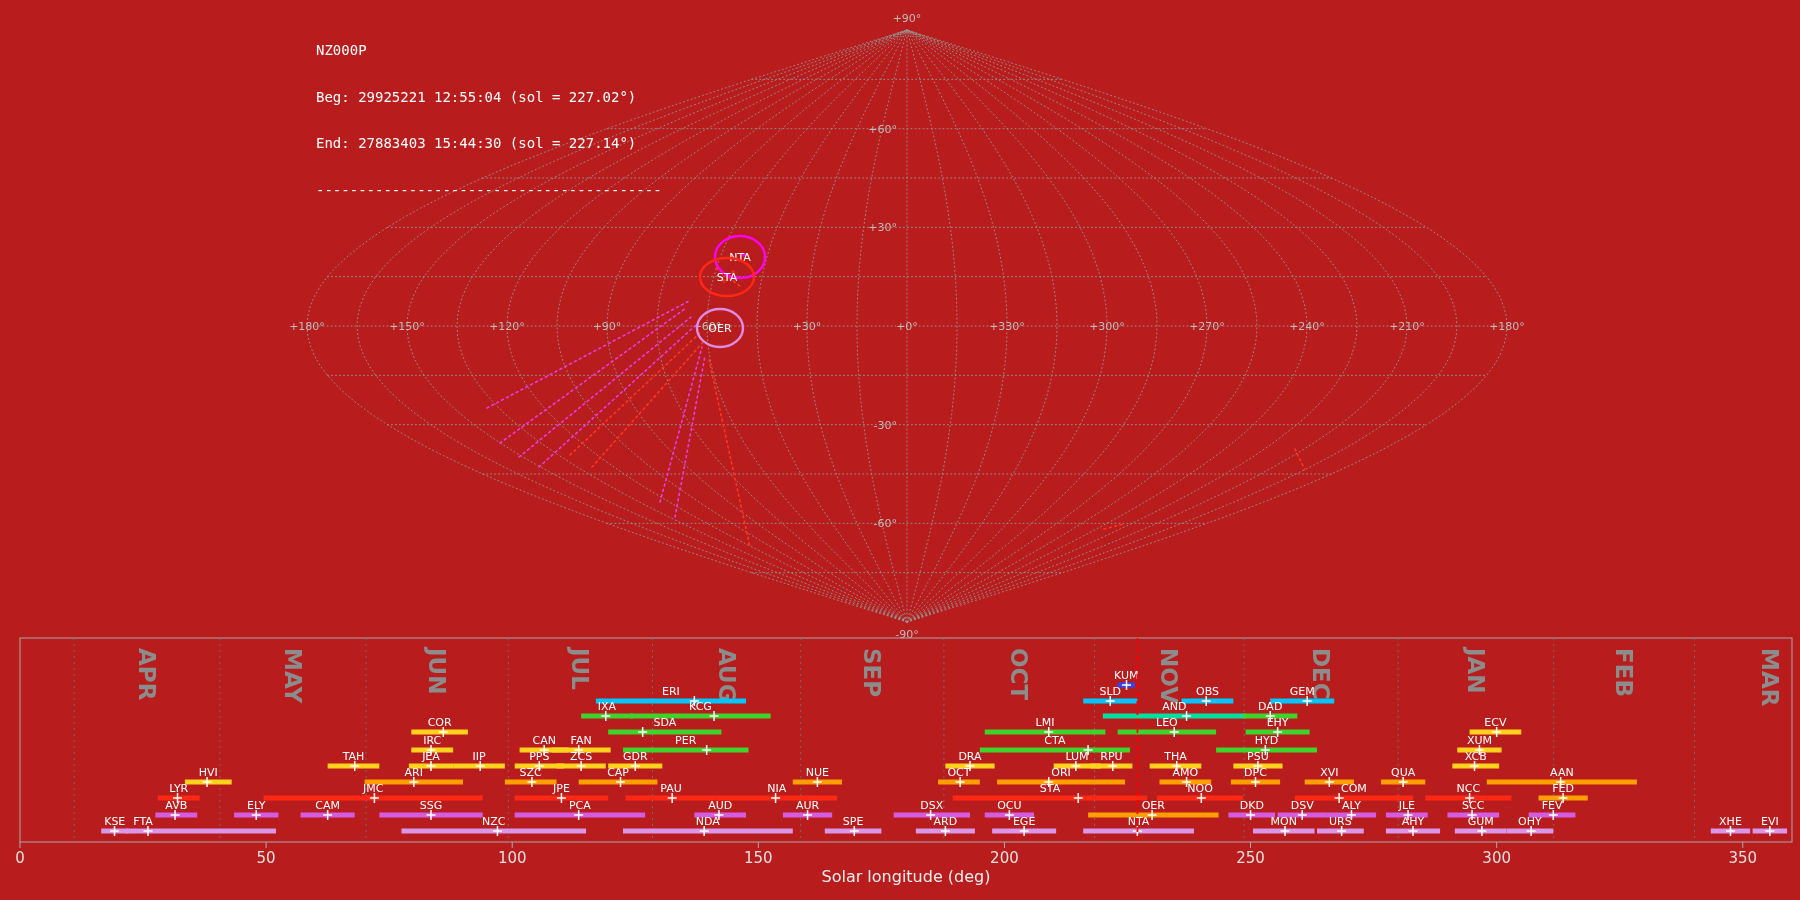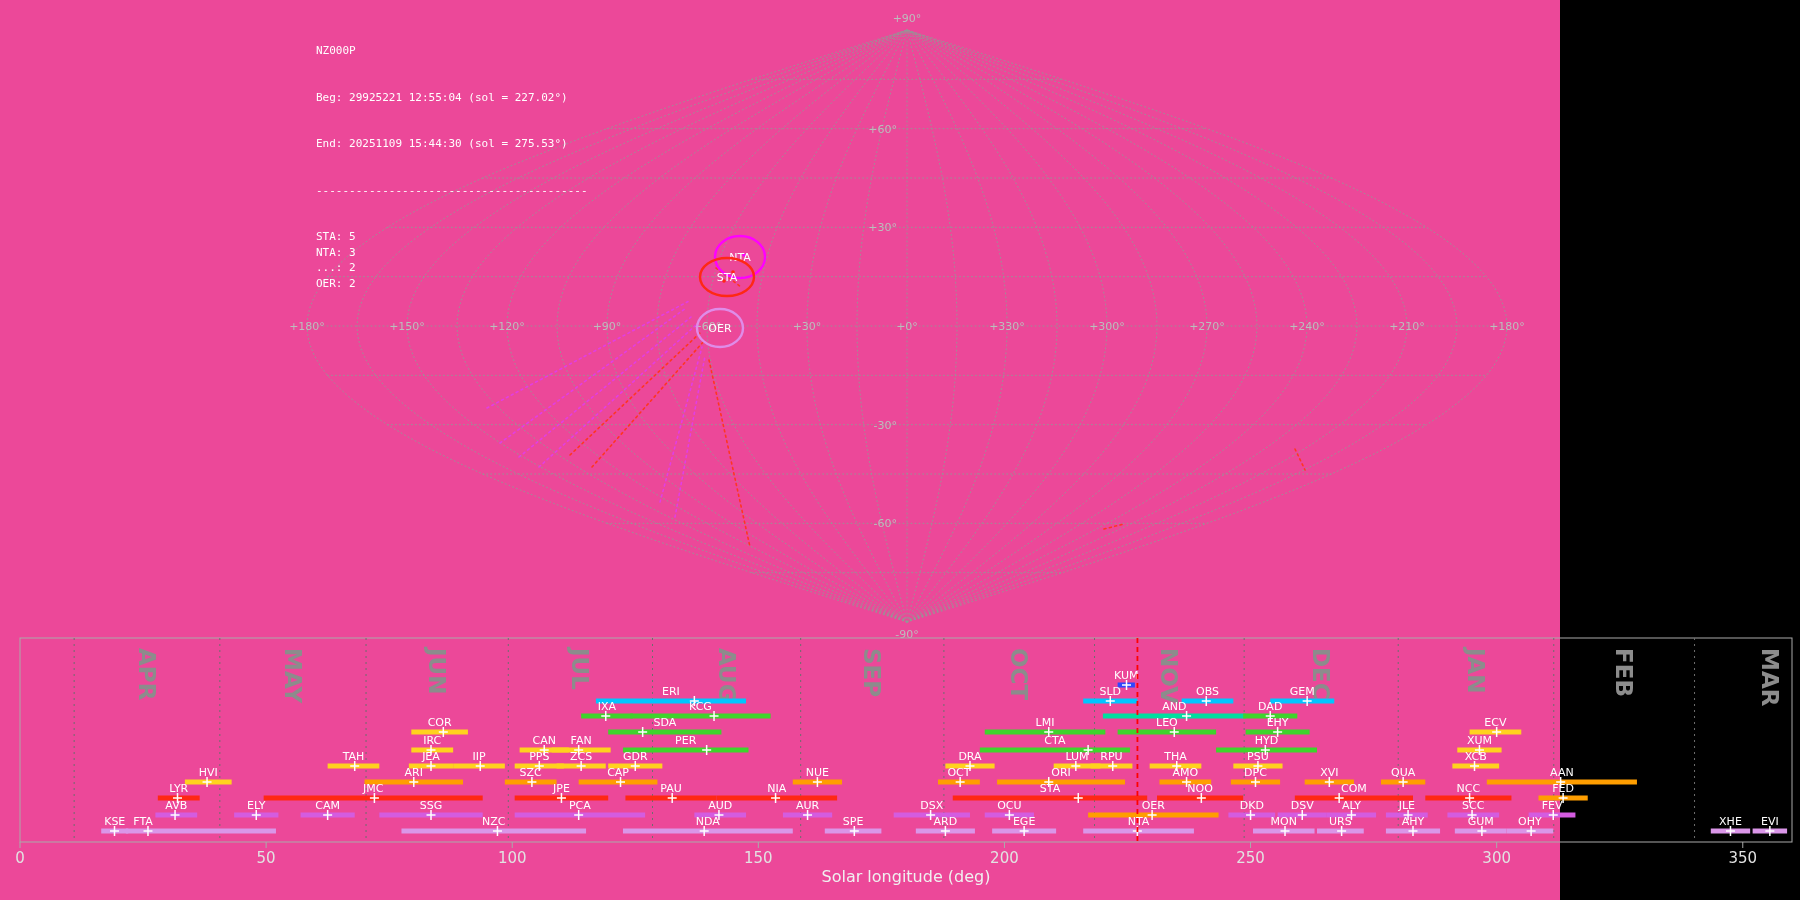--- a/index.html
+++ b/index.html
@@ -1,21 +1,21 @@
 <!DOCTYPE html>
 <html><head>
 <meta charset="utf-8">
 <style>
   *{box-sizing:border-box}
   html,body{margin:0;padding:0;background:#000;width:1800px;height:900px;overflow:hidden}
-  #app{position:relative;width:1560px;height:900px;background:#ec4899;font-family:"DejaVu Sans",sans-serif}
+  #app{position:relative;width:1800px;height:900px;background:#b91c1c;font-family:"DejaVu Sans",sans-serif}
   #scene{position:absolute;left:0;top:0}
   #scene text{font-family:"DejaVu Sans",sans-serif}
   #info{position:absolute;left:316px;top:12px;color:#fff;font-family:"DejaVu Sans Mono",monospace;
-        font-size:11px;line-height:15.5px;white-space:pre}
+        font-size:14px;line-height:15.5px;white-space:pre}
 </style>
 </head>
 <body>
 
 <div id="app">
   <svg id="scene" width="1800" height="900">
       <g>
         <line stroke="#969696" stroke-width="1" fill="none" stroke-dasharray="1 3" stroke-linecap="round" opacity="0.9" x1="751.7085729384876" y1="572.6666666666666" x2="1062.2914270615124" y2="572.6666666666666"></line>
         <line stroke="#969696" stroke-width="1" fill="none" stroke-dasharray="1 3" stroke-linecap="round" opacity="0.9" x1="607" y1="523.3333333333333" x2="1207" y2="523.3333333333333"></line>
         <line stroke="#969696" stroke-width="1" fill="none" stroke-dasharray="1 3" stroke-linecap="round" opacity="0.9" x1="482.73593128807147" y1="474" x2="1331.2640687119285" y2="474"></line>
@@ -497,17 +497,16 @@
         <text x="1742.7777777777778" y="863" fill="#e2e2e2" font-size="15" text-anchor="middle">350</text>
         <text x="906" y="882" fill="#f0f0f0" font-size="16" text-anchor="middle">Solar longitude (deg)</text>
       </g>
       <g>
         <line x1="1137.442888888889" y1="638" x2="1137.442888888889" y2="842" stroke="#ff0000" stroke-width="1.8" stroke-dasharray="5 4"></line>
       </g>
     </svg>
   <div id="info">
     <div>NZ000P</div>
     <div>Beg: 29925221 12:55:04 (sol = 227.02°)</div>
-    <div>End: 20251109 15:44:30 (sol = 275.53°)</div>
+    <div>End: 27883403 15:44:30 (sol = 227.14°)</div>
     <div>-----------------------------------------</div>
-    <div id="counts"><div>STA: 5</div><div>NTA: 3</div><div>...: 2</div><div>OER: 2</div></div>
   </div>
 </div>
 
 </body></html>

